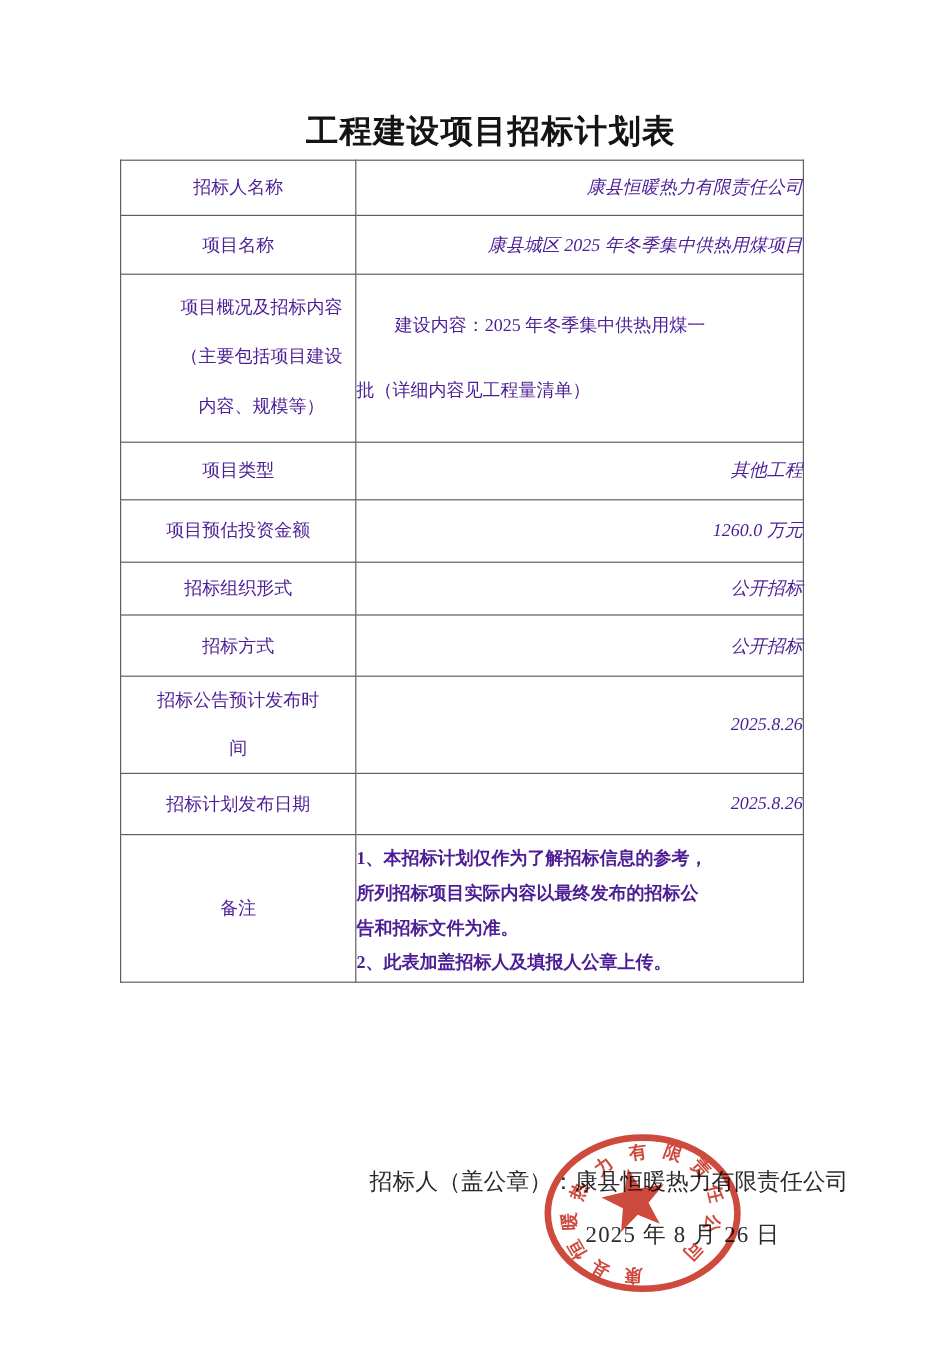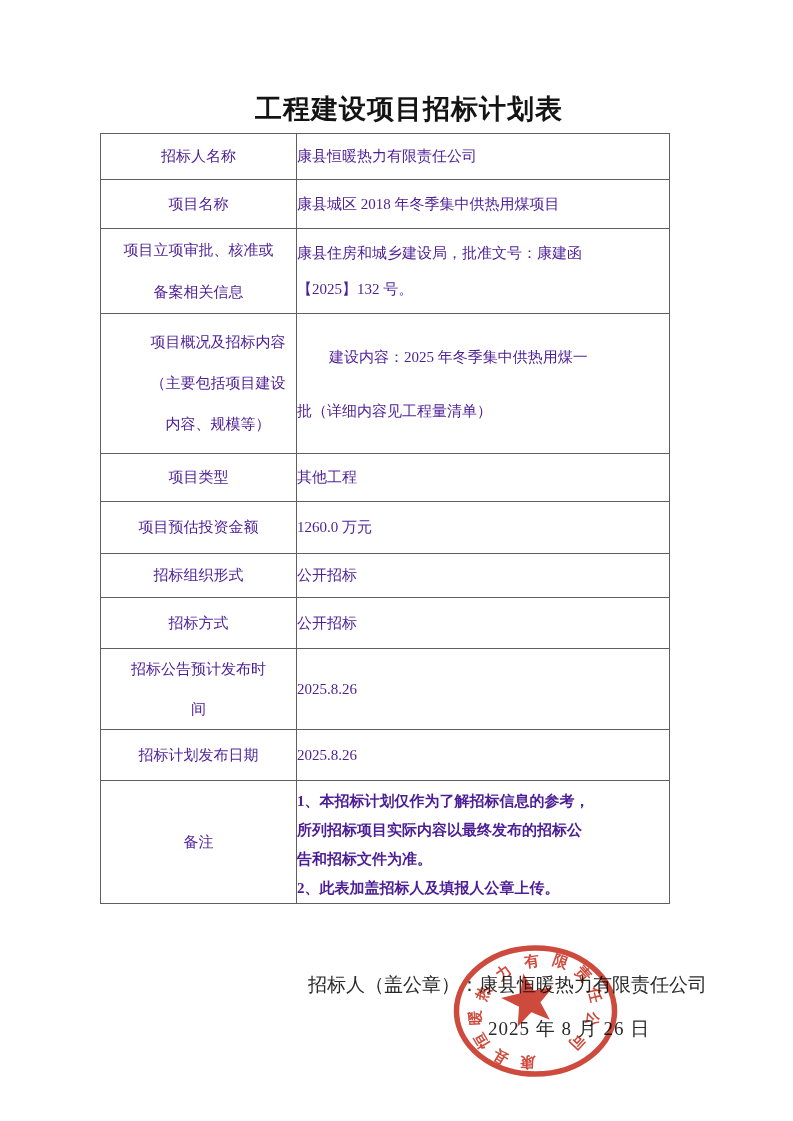--- a/index.html
+++ b/index.html
@@ -30,21 +30,21 @@
   }
   table.form td {
     border: 1px solid #5f5f5f;
     font-size: 15px;
     vertical-align: middle;
     padding: 0;
     color: #4c1d95;
   }
   td.label-cell { width: 195px; text-align: center; }
   td.value-cell { width: 372px; }
-  .v-center { text-align: left; }
+  .v-center { text-align: right; font-style: italic; }
   .v-left { text-align: left; padding-left: 9px; padding-right: 12px; }
   .line { display: block; }
 
   tr.r1 { height: 46px; }
   tr.r2 { height: 49px; }
   tr.r3 { height: 46px; }
   tr.r4 { height: 77px; }
   tr.r5 { height: 140px; }
   tr.r6 { height: 48px; padding-left: 20px; }
   tr.r7 { height: 52px; }
@@ -108,32 +108,22 @@
         </td>
       <td class="value-cell v-center">
           <span class="line">康县恒暖热力有限责任公司</span>
         </td>
     </tr>
     <tr class="r2">
       <td class="label-cell">
           <span class="line">项目名称</span>
         </td>
       <td class="value-cell v-center">
-          <span class="line">康县城区 2018 年冬季集中供热用煤项目</span>
-        </td>
-    </tr>
-    <tr class="r4">
-      <td class="label-cell">
-        <span class="line">项目立项审批、核准或</span>
-        <span class="line">备案相关信息</span>
-      </td>
-      <td class="value-cell v-left">
-        <span class="line">康县住房和城乡建设局，批准文号：康建函</span>
-        <span class="line">【2025】132 号。</span>
-      </td>
+          <span class="line">康县城区 2025 年冬季集中供热用煤项目</span>
+        </td>
     </tr>
     <tr class="r5">
       <td class="label-cell">
         <span class="line">项目概况及招标内容</span>
         <span class="line">（主要包括项目建设</span>
         <span class="line">内容、规模等）</span>
       </td>
       <td class="value-cell v-left">
         <span class="line indent">建设内容：2025 年冬季集中供热用煤一</span>
         <span class="line">批（详细内容见工程量清单）</span>

